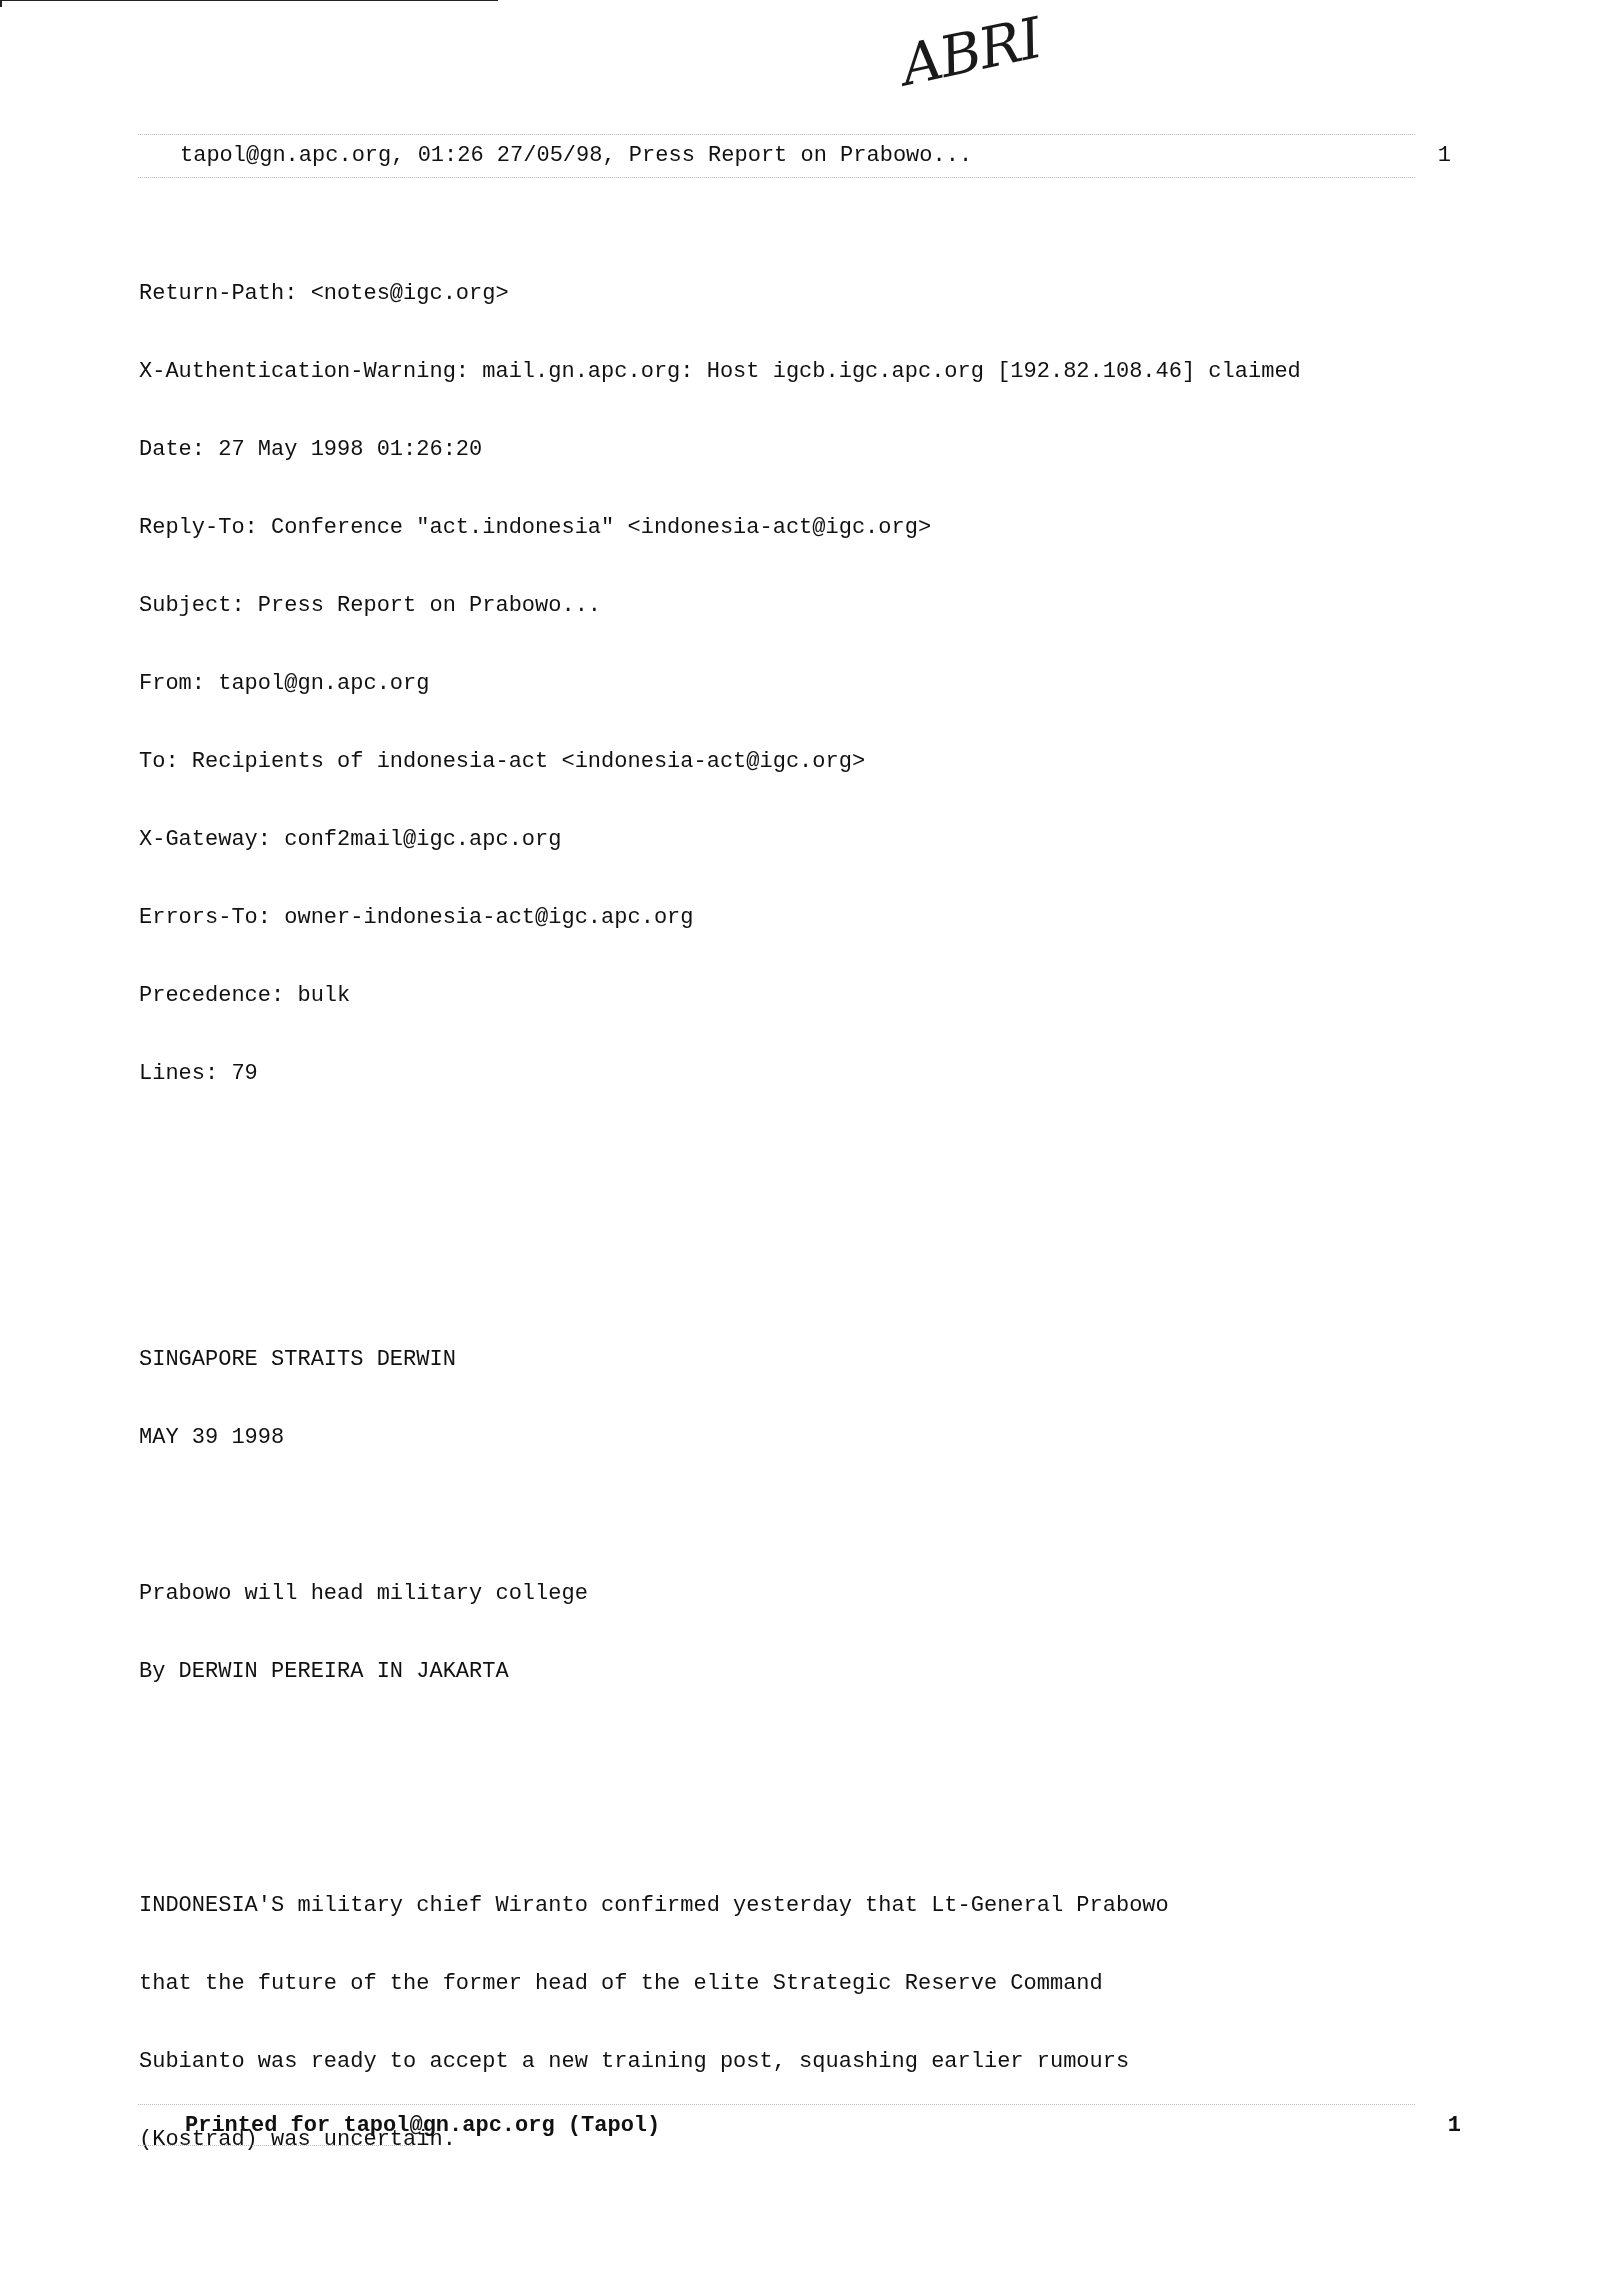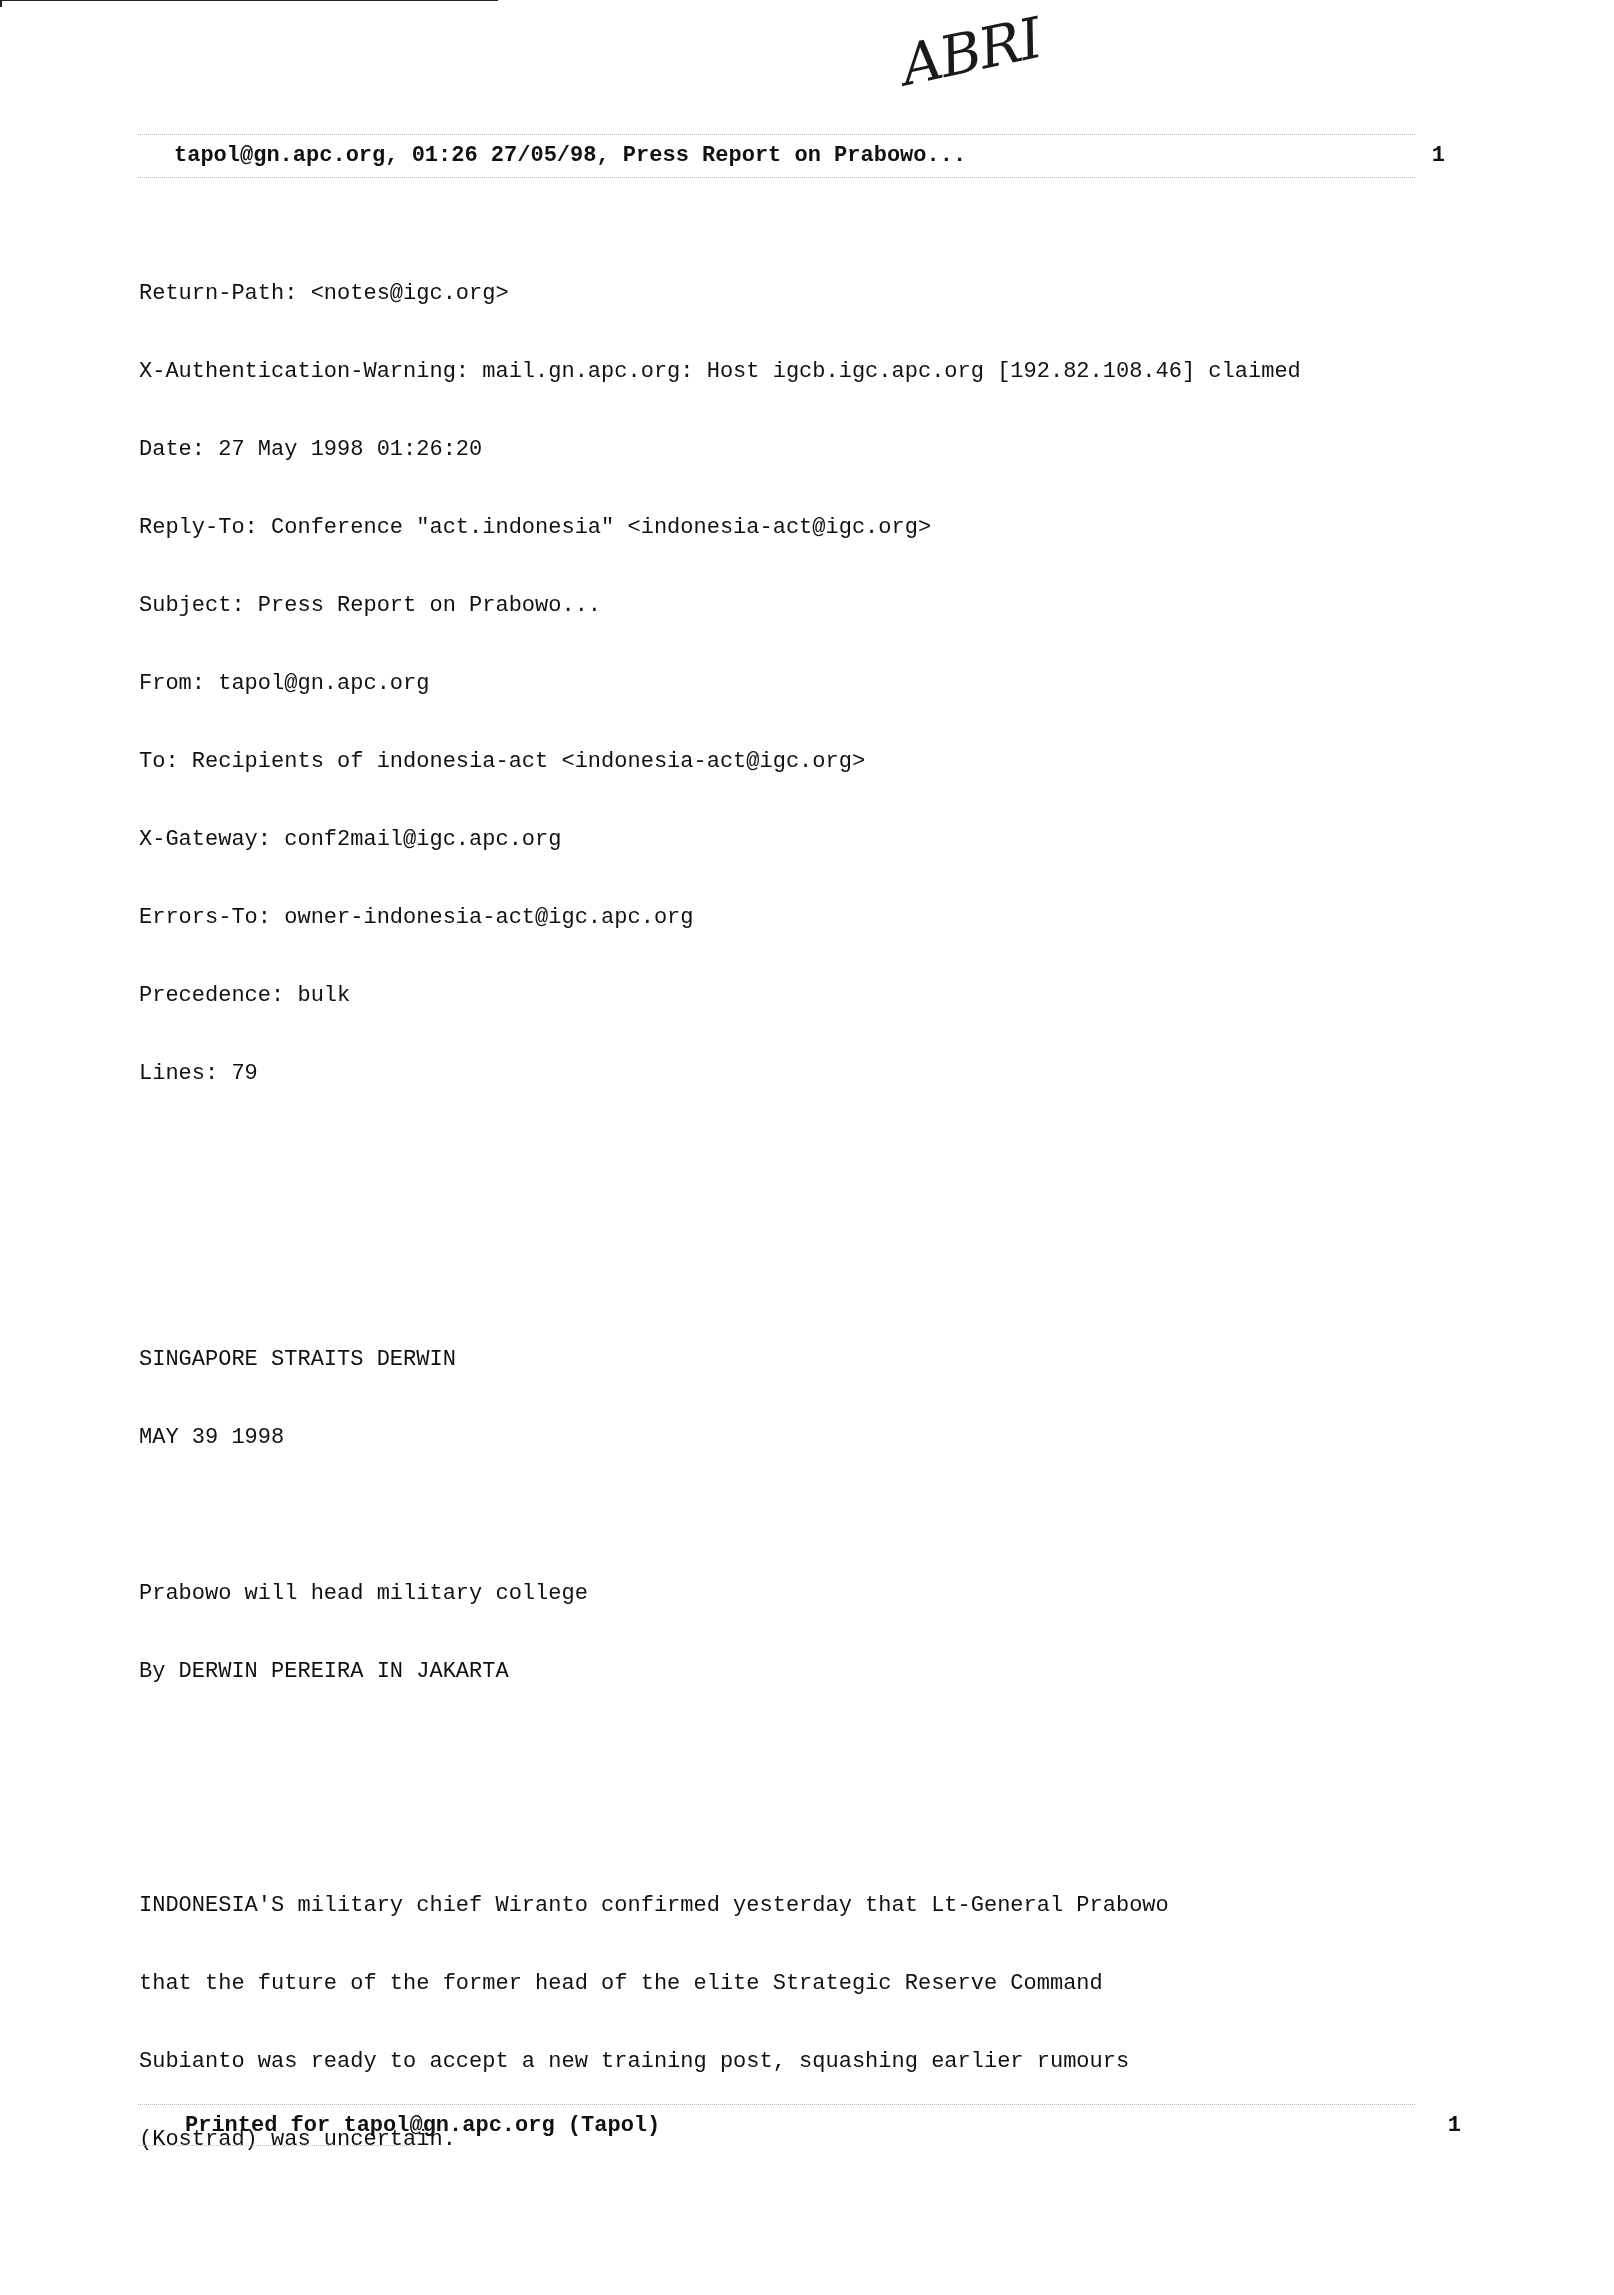--- a/index.html
+++ b/index.html
@@ -38,24 +38,24 @@
       font-family: "DejaVu Serif", serif;
       font-style: italic;
       font-size: 56px;
       letter-spacing: -1.3px;
       transform: rotate(-12deg);
       transform-origin: left bottom;
       color: #1a1a1a;
     }
     .print-header {
       position: absolute;
-      left: 174px;
+      left: 180px;
       top: 143px;
       width: 1271px;
-      font-weight: bold;
+      font-weight: normal;
       font-size: 22px;
       display: flex;
       justify-content: space-between;
       align-items: flex-end;
     }
     .dotted-rule {
       position: absolute;
       left: 138px;
       width: 1277px;
       height: 0;

